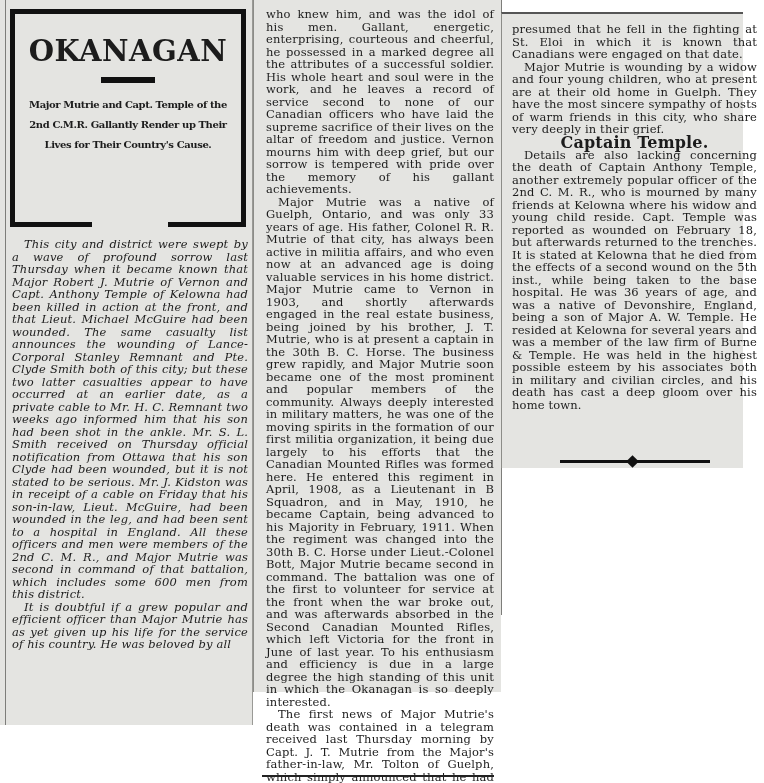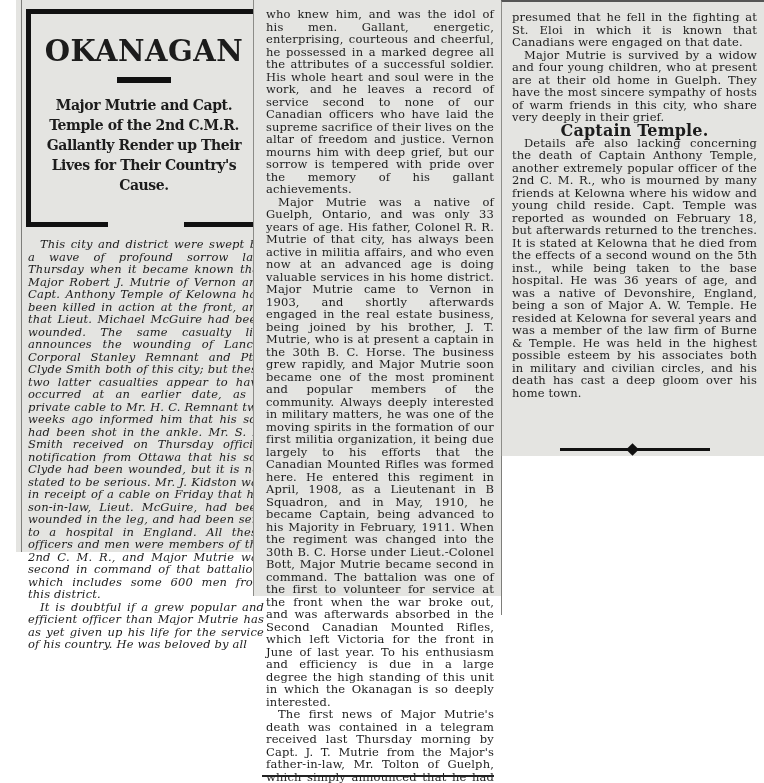--- a/index.html
+++ b/index.html
@@ -2,39 +2,39 @@
 <html><head>
 <meta charset="utf-8">
 <style>
   html, body { margin:0; padding:0; background:#ffffff; }
   body { width:764px; height:783px; position:relative; overflow:hidden; }
   .clip {
     position:absolute; background:#e4e4e1; color:#1c1c1c;
     font-family:"Liberation Serif", "DejaVu Serif", serif;
     box-sizing:border-box;
   }
-  #col1 { left:16px; top:0; width:253px; height:552px; border-right:1px solid #9a9a96; }
-  #col2 { left:253px; top:0; width:248px; height:596px; border-left:1px solid #8c8c88; }
-  #col3 { left:501px; top:0; width:263px; height:456px; border-top:2px solid #555; border-left:1px solid #8c8c88; }
+  #col1 { left:0; top:0; width:253px; height:725px; border-right:1px solid #9a9a96; }
+  #col2 { left:253px; top:0; width:248px; height:692px; border-left:1px solid #8c8c88; }
+  #col3 { left:501px; top:12px; width:242px; height:456px; border-top:2px solid #555; border-left:1px solid #8c8c88; }
   .headline-box {
     position:absolute; left:10px; top:9px; width:236px; height:218px;
     border:5px solid #111; border-bottom:none; box-sizing:border-box;
   }
   .headline-box .bottom-left, .headline-box .bottom-right {
     position:absolute; bottom:0; height:5px; background:#111;
   }
   .headline-box .bottom-left { left:-5px; width:82px; }
   .headline-box .bottom-right { right:-5px; width:78px; }
   .hl-title {
     text-align:center; font-weight:bold; font-size:29px; line-height:33px;
     letter-spacing:0.5px; margin-top:21px; font-family:"DejaVu Serif", serif;
   }
   .hl-bar { width:54px; height:6px; background:#111; margin:9px auto 12px auto; }
   .hl-sub {
-    text-align:center; font-weight:bold; font-size:14px; line-height:20px;
+    text-align:center; font-weight:bold; font-size:10px; line-height:20px;
     padding:0 4px; font-family:"DejaVu Serif", serif; letter-spacing:-0.4px;
   }
   .body-text {
     position:absolute; font-size:11.5px; line-height:12.5px;
     text-align:justify; letter-spacing:0.15px;
     font-family:"DejaVu Serif", serif;
   }
   .body-text p { margin:0; text-indent:12px; }
   .body-text p.noindent { text-indent:0; }
   .subhead {
@@ -79,18 +79,18 @@
     <p class="noindent">who knew him, and was the idol of his men. Gallant, energetic, enterprising, courteous and cheerful, he possessed in a marked degree all the attributes of a successful soldier. His whole heart and soul were in the work, and he leaves a record of service second to none of our Canadian officers who have laid the supreme sacrifice of their lives on the altar of freedom and justice. Vernon mourns him with deep grief, but our sorrow is tempered with pride over the memory of his gallant achievements.</p>
     <p>Major Mutrie was a native of Guelph, Ontario, and was only 33 years of age. His father, Colonel R. R. Mutrie of that city, has always been active in militia affairs, and who even now at an advanced age is doing valuable services in his home district. Major Mutrie came to Vernon in 1903, and shortly afterwards engaged in the real estate business, being joined by his brother, J. T. Mutrie, who is at present a captain in the 30th B. C. Horse. The business grew rapidly, and Major Mutrie soon became one of the most prominent and popular members of the community. Always deeply interested in military matters, he was one of the moving spirits in the formation of our first militia organization, it being due largely to his efforts that the Canadian Mounted Rifles was formed here. He entered this regiment in April, 1908, as a Lieutenant in B Squadron, and in May, 1910, he became Captain, being advanced to his Majority in February, 1911. When the regiment was changed into the 30th B. C. Horse under Lieut.-Colonel Bott, Major Mutrie became second in command. The battalion was one of the first to volunteer for service at the front when the war broke out, and was afterwards absorbed in the Second Canadian Mounted Rifles, which left Victoria for the front in June of last year. To his enthusiasm and efficiency is due in a large degree the high standing of this unit in which the Okanagan is so deeply interested.</p>
     <p>The first news of Major Mutrie's death was contained in a telegram received last Thursday morning by Capt. J. T. Mutrie from the Major's father-in-law, Mr. Tolton of Guelph, which simply announced that he had died the previous day. This was followed on Friday by a message from Chaplain Falks, stating that Major Mutrie had been killed on the 5th inst. No further details are given, but it is</p>
   </div>
   <div class="mid-rule"></div>
 </div>
 
 <div class="clip" id="col3">
   <div class="body-text">
     <p class="noindent">presumed that he fell in the fighting at St. Eloi in which it is known that Canadians were engaged on that date.</p>
-    <p>Major Mutrie is survived by a widow and four young children, who at present are at their old home in Guelph. They have the most sincere sympathy of hosts of warm friends in this city, who share very deeply in their grief.</p>
+    <p>Major Mutrie is wounding by a widow and four young children, who at present are at their old home in Guelph. They have the most sincere sympathy of hosts of warm friends in this city, who share very deeply in their grief.</p>
     <p class="subhead">Captain Temple.</p>
     <p>Details are also lacking concerning the death of Captain Anthony Temple, another extremely popular officer of the 2nd C. M. R., who is mourned by many friends at Kelowna where his widow and young child reside. Capt. Temple was reported as wounded on February 18, but afterwards returned to the trenches. It is stated at Kelowna that he died from the effects of a second wound on the 5th inst., while being taken to the base hospital. He was 36 years of age, and was a native of Devonshire, England, being a son of Major A. W. Temple. He resided at Kelowna for several years and was a member of the law firm of Burne &amp; Temple. He was held in the highest possible esteem by his associates both in military and civilian circles, and his death has cast a deep gloom over his home town.</p>
   </div>
   <div class="end-ornament"></div>
 </div>
 
 </body></html>

